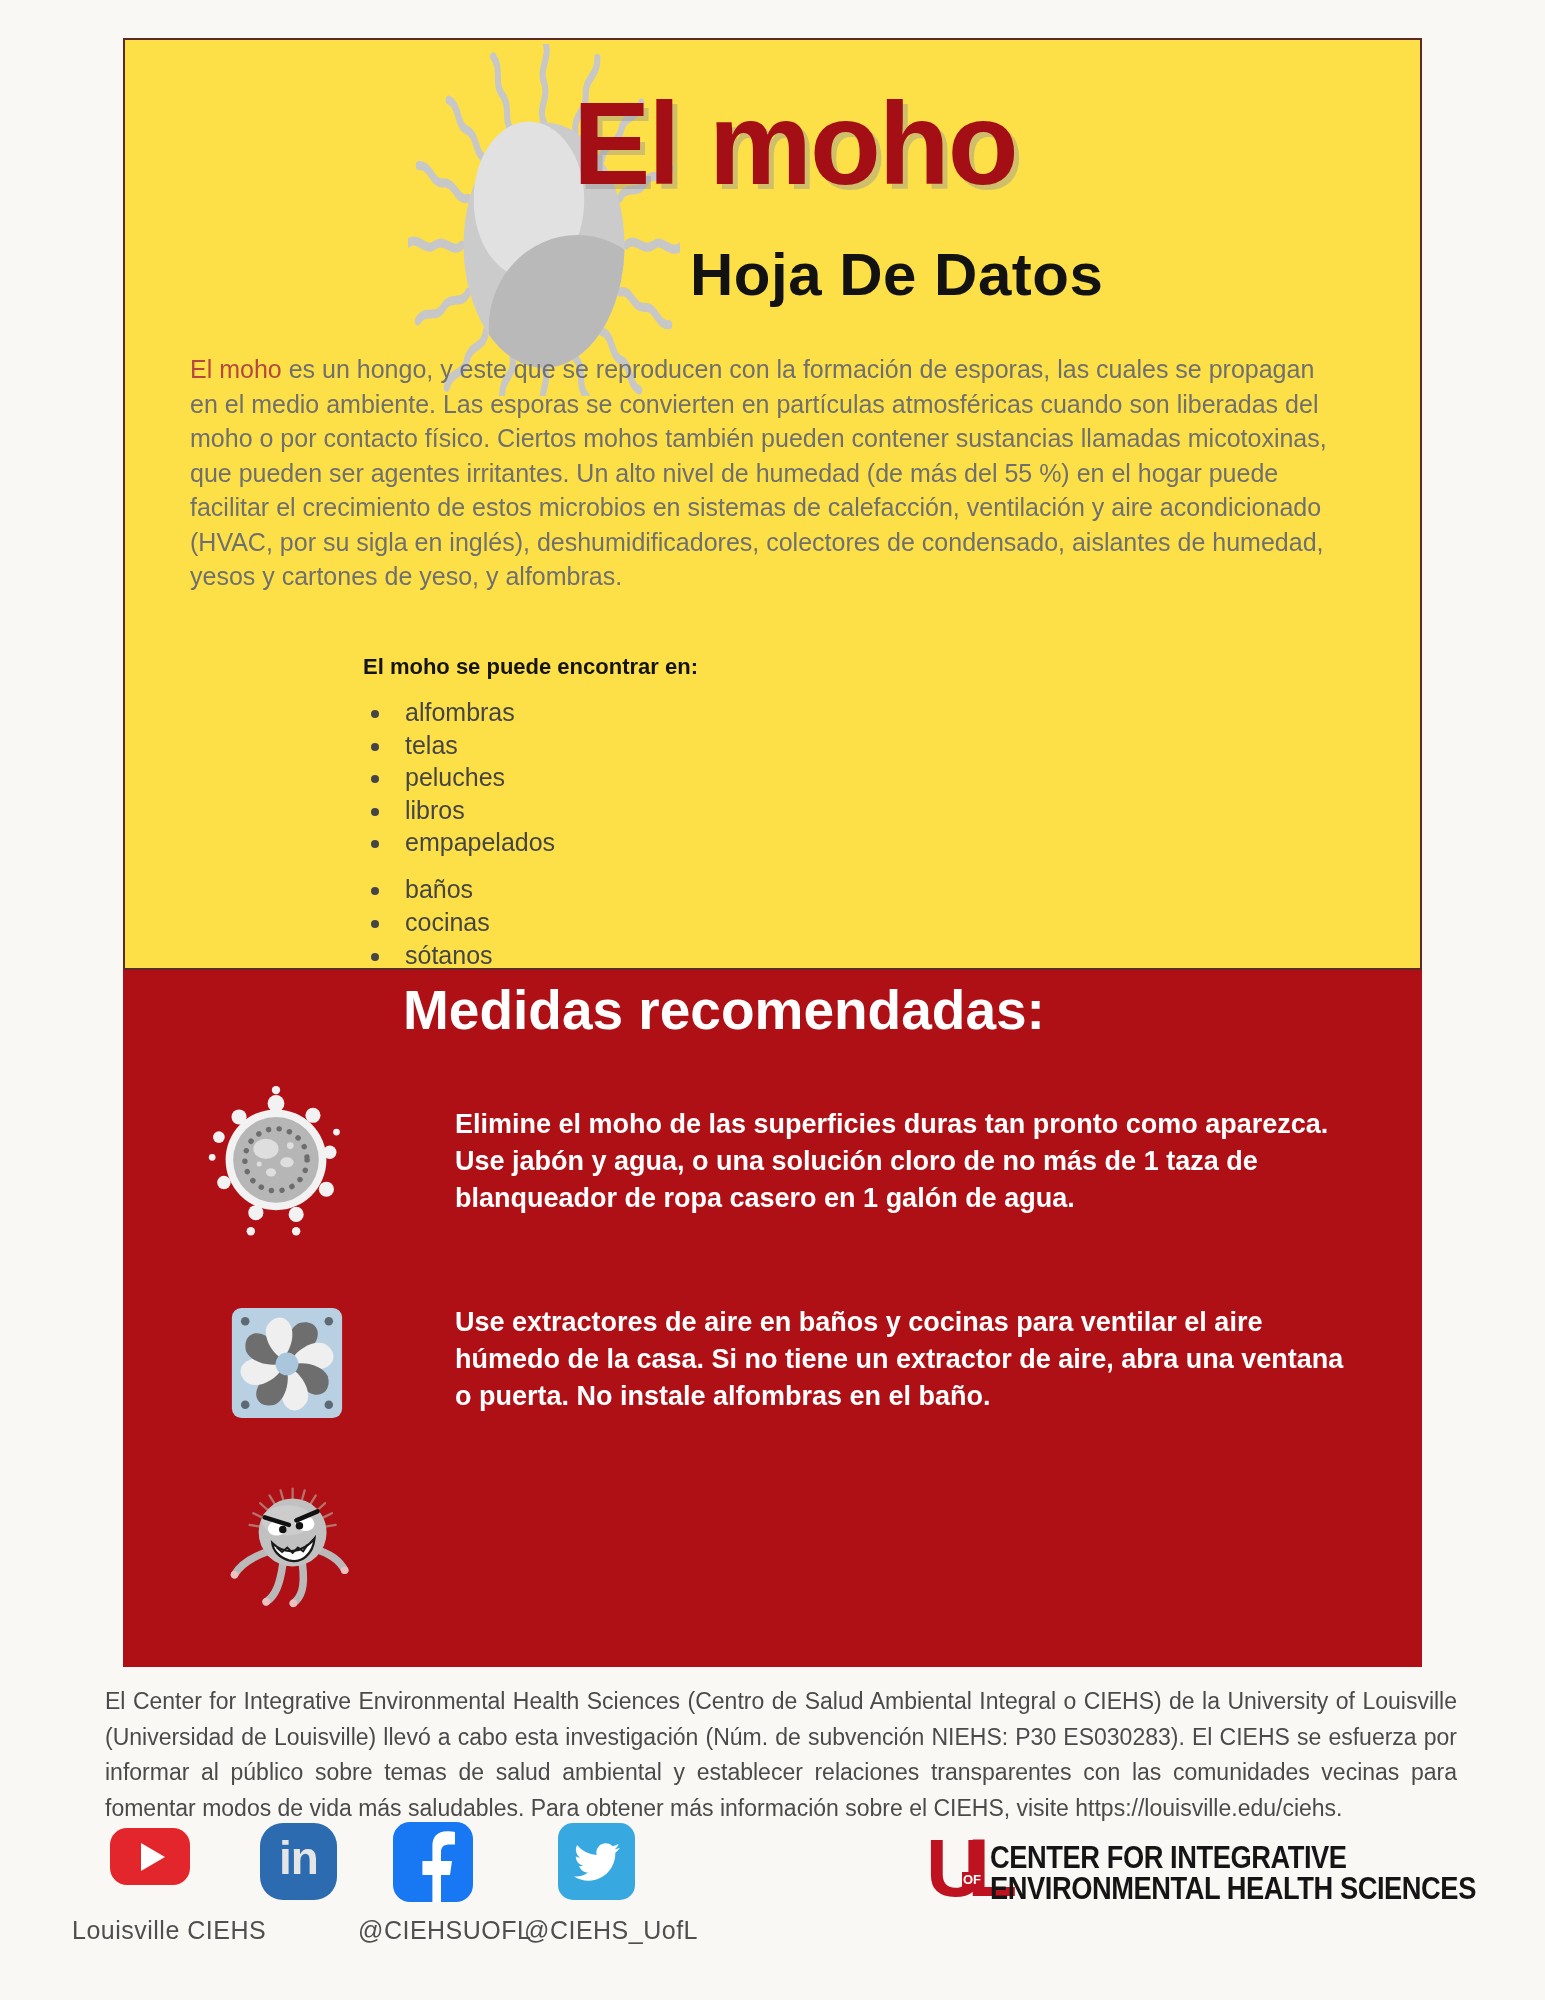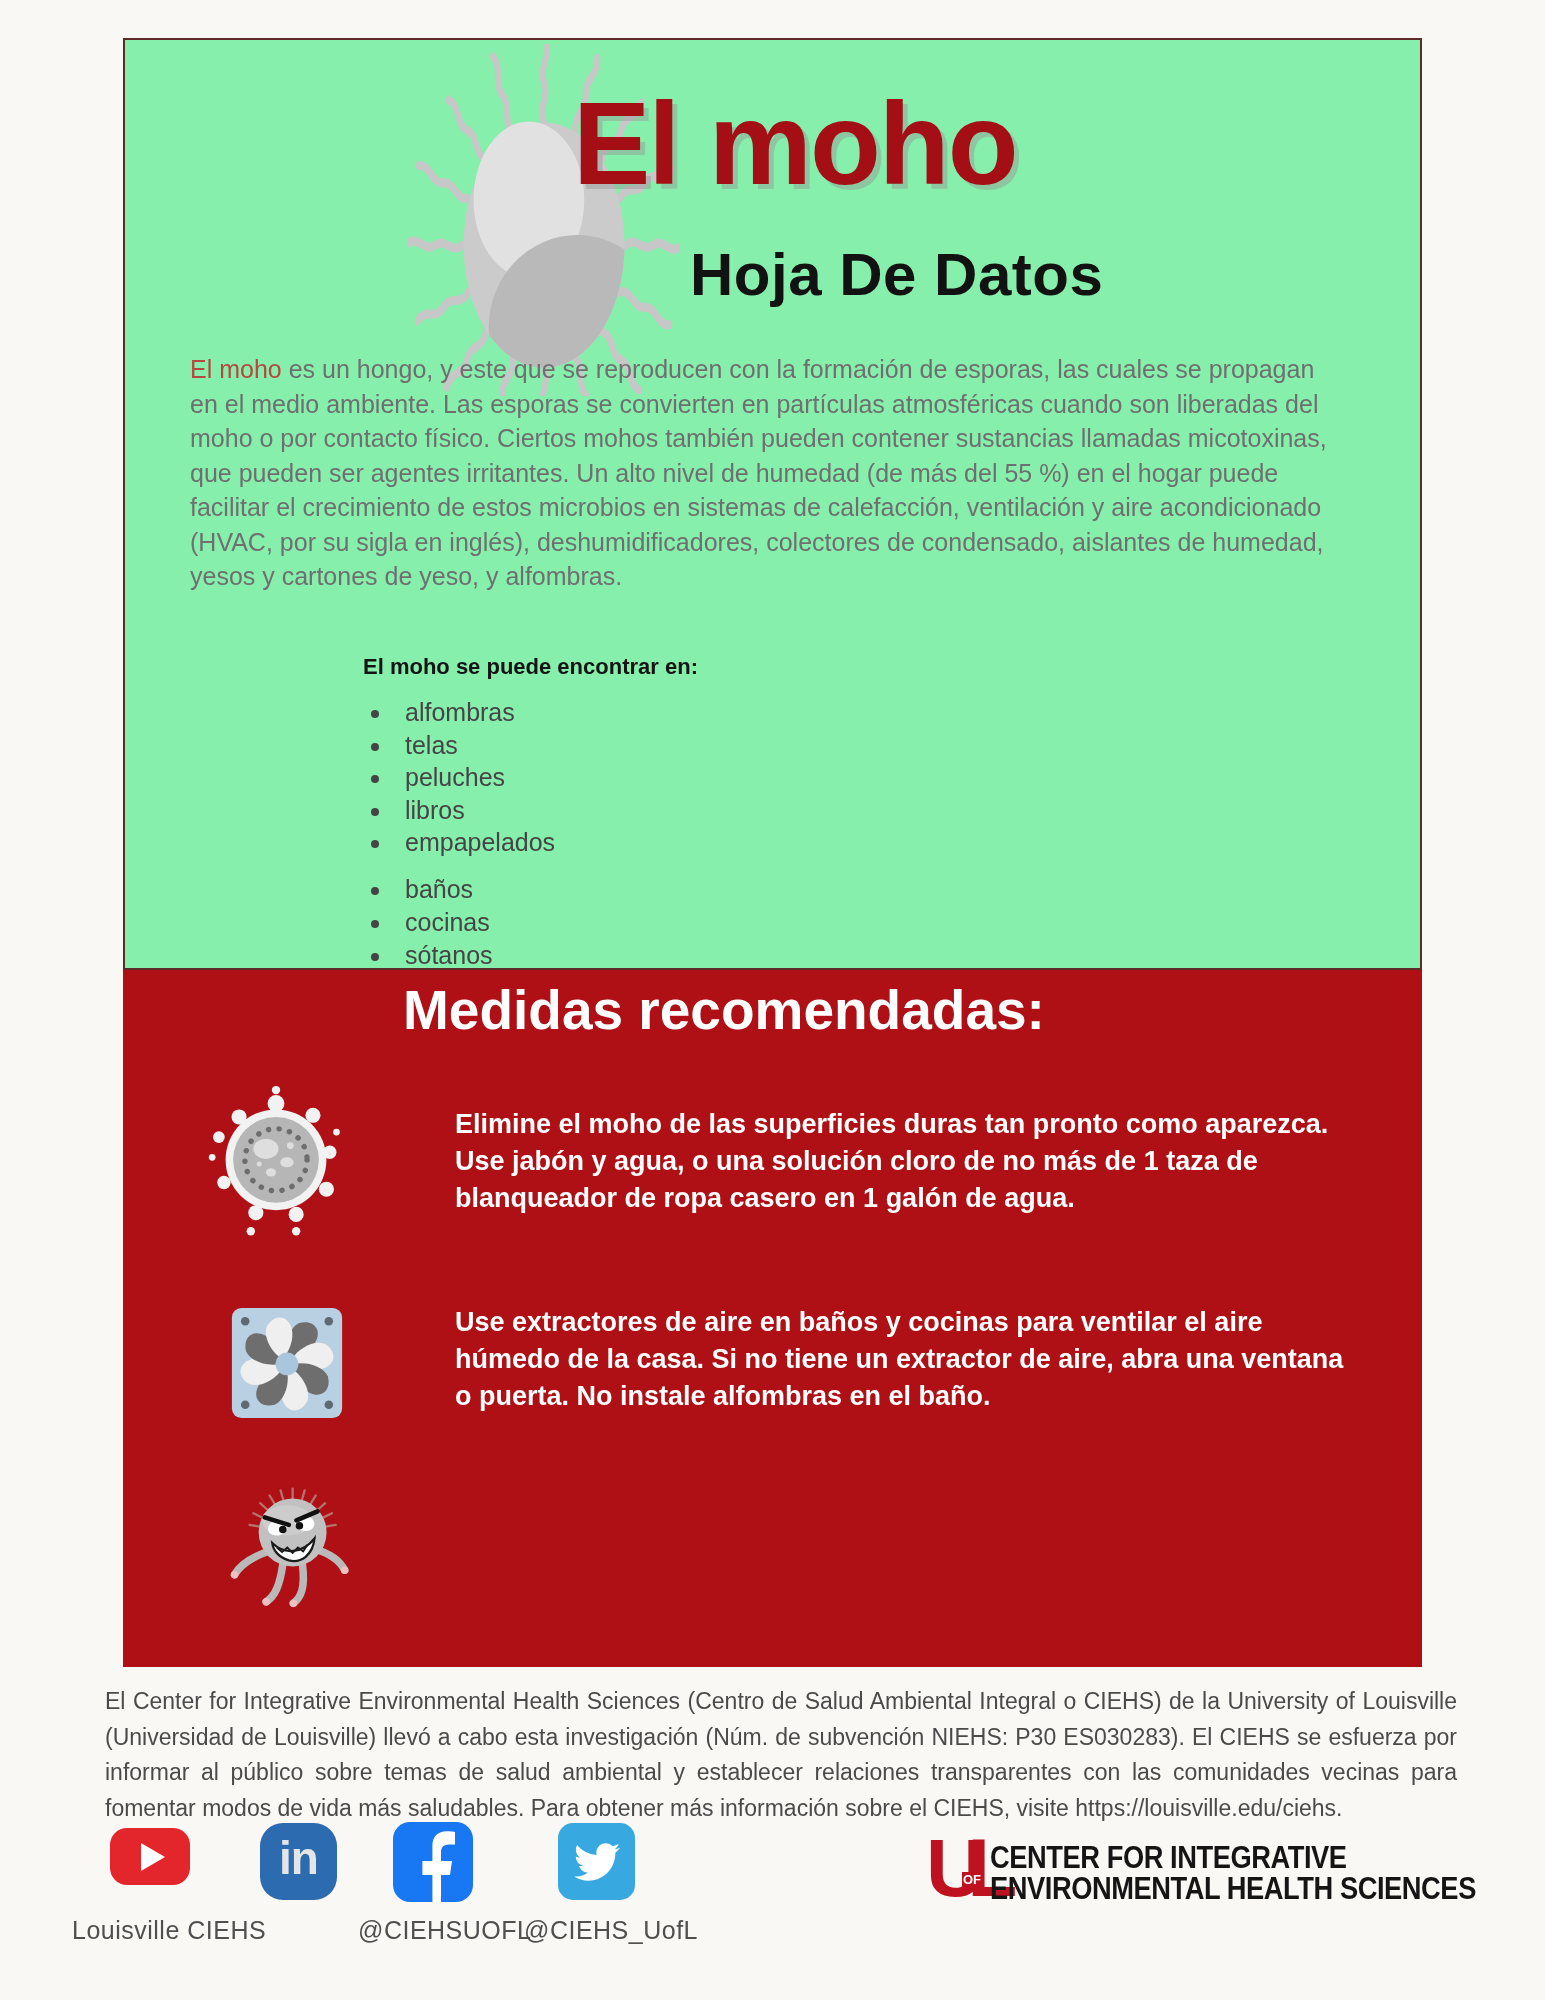--- a/index.html
+++ b/index.html
@@ -1,21 +1,21 @@
 <!DOCTYPE html>
 <html><head>
 <meta charset="utf-8">
 <style>
   html,body{margin:0;padding:0;}
   body{width:1545px;height:2000px;background:#faf8f5;position:relative;
        font-family:"Liberation Sans",sans-serif;-webkit-font-smoothing:antialiased;}
 
   
   .white-box{position:absolute;left:123px;top:38px;width:1299px;height:932px;
-             background:#86efac;border:2px solid #5e2a28;box-sizing:border-box;}
+             background:#fde047;border:2px solid #5e2a28;box-sizing:border-box;}
   .mold-art{position:absolute;left:283px;top:4px;width:272px;height:352px;}
   .mold-art .tendrils{stroke:#c7c7c7;stroke-width:9;fill:none;stroke-linecap:round;}
 
   .page-title{position:absolute;left:448px;top:46px;margin:0;
               font-size:116px;font-weight:bold;color:#a40e15;line-height:1;
               text-shadow:5px 5px 0 rgba(150,150,150,0.45);letter-spacing:-2px;}
   .page-subtitle{position:absolute;left:565px;top:200px;
                  font-size:60px;font-weight:bold;color:#121212;letter-spacing:0.5px;}
 
   .intro{position:absolute;left:65px;top:312px;width:1155px;margin:0;

